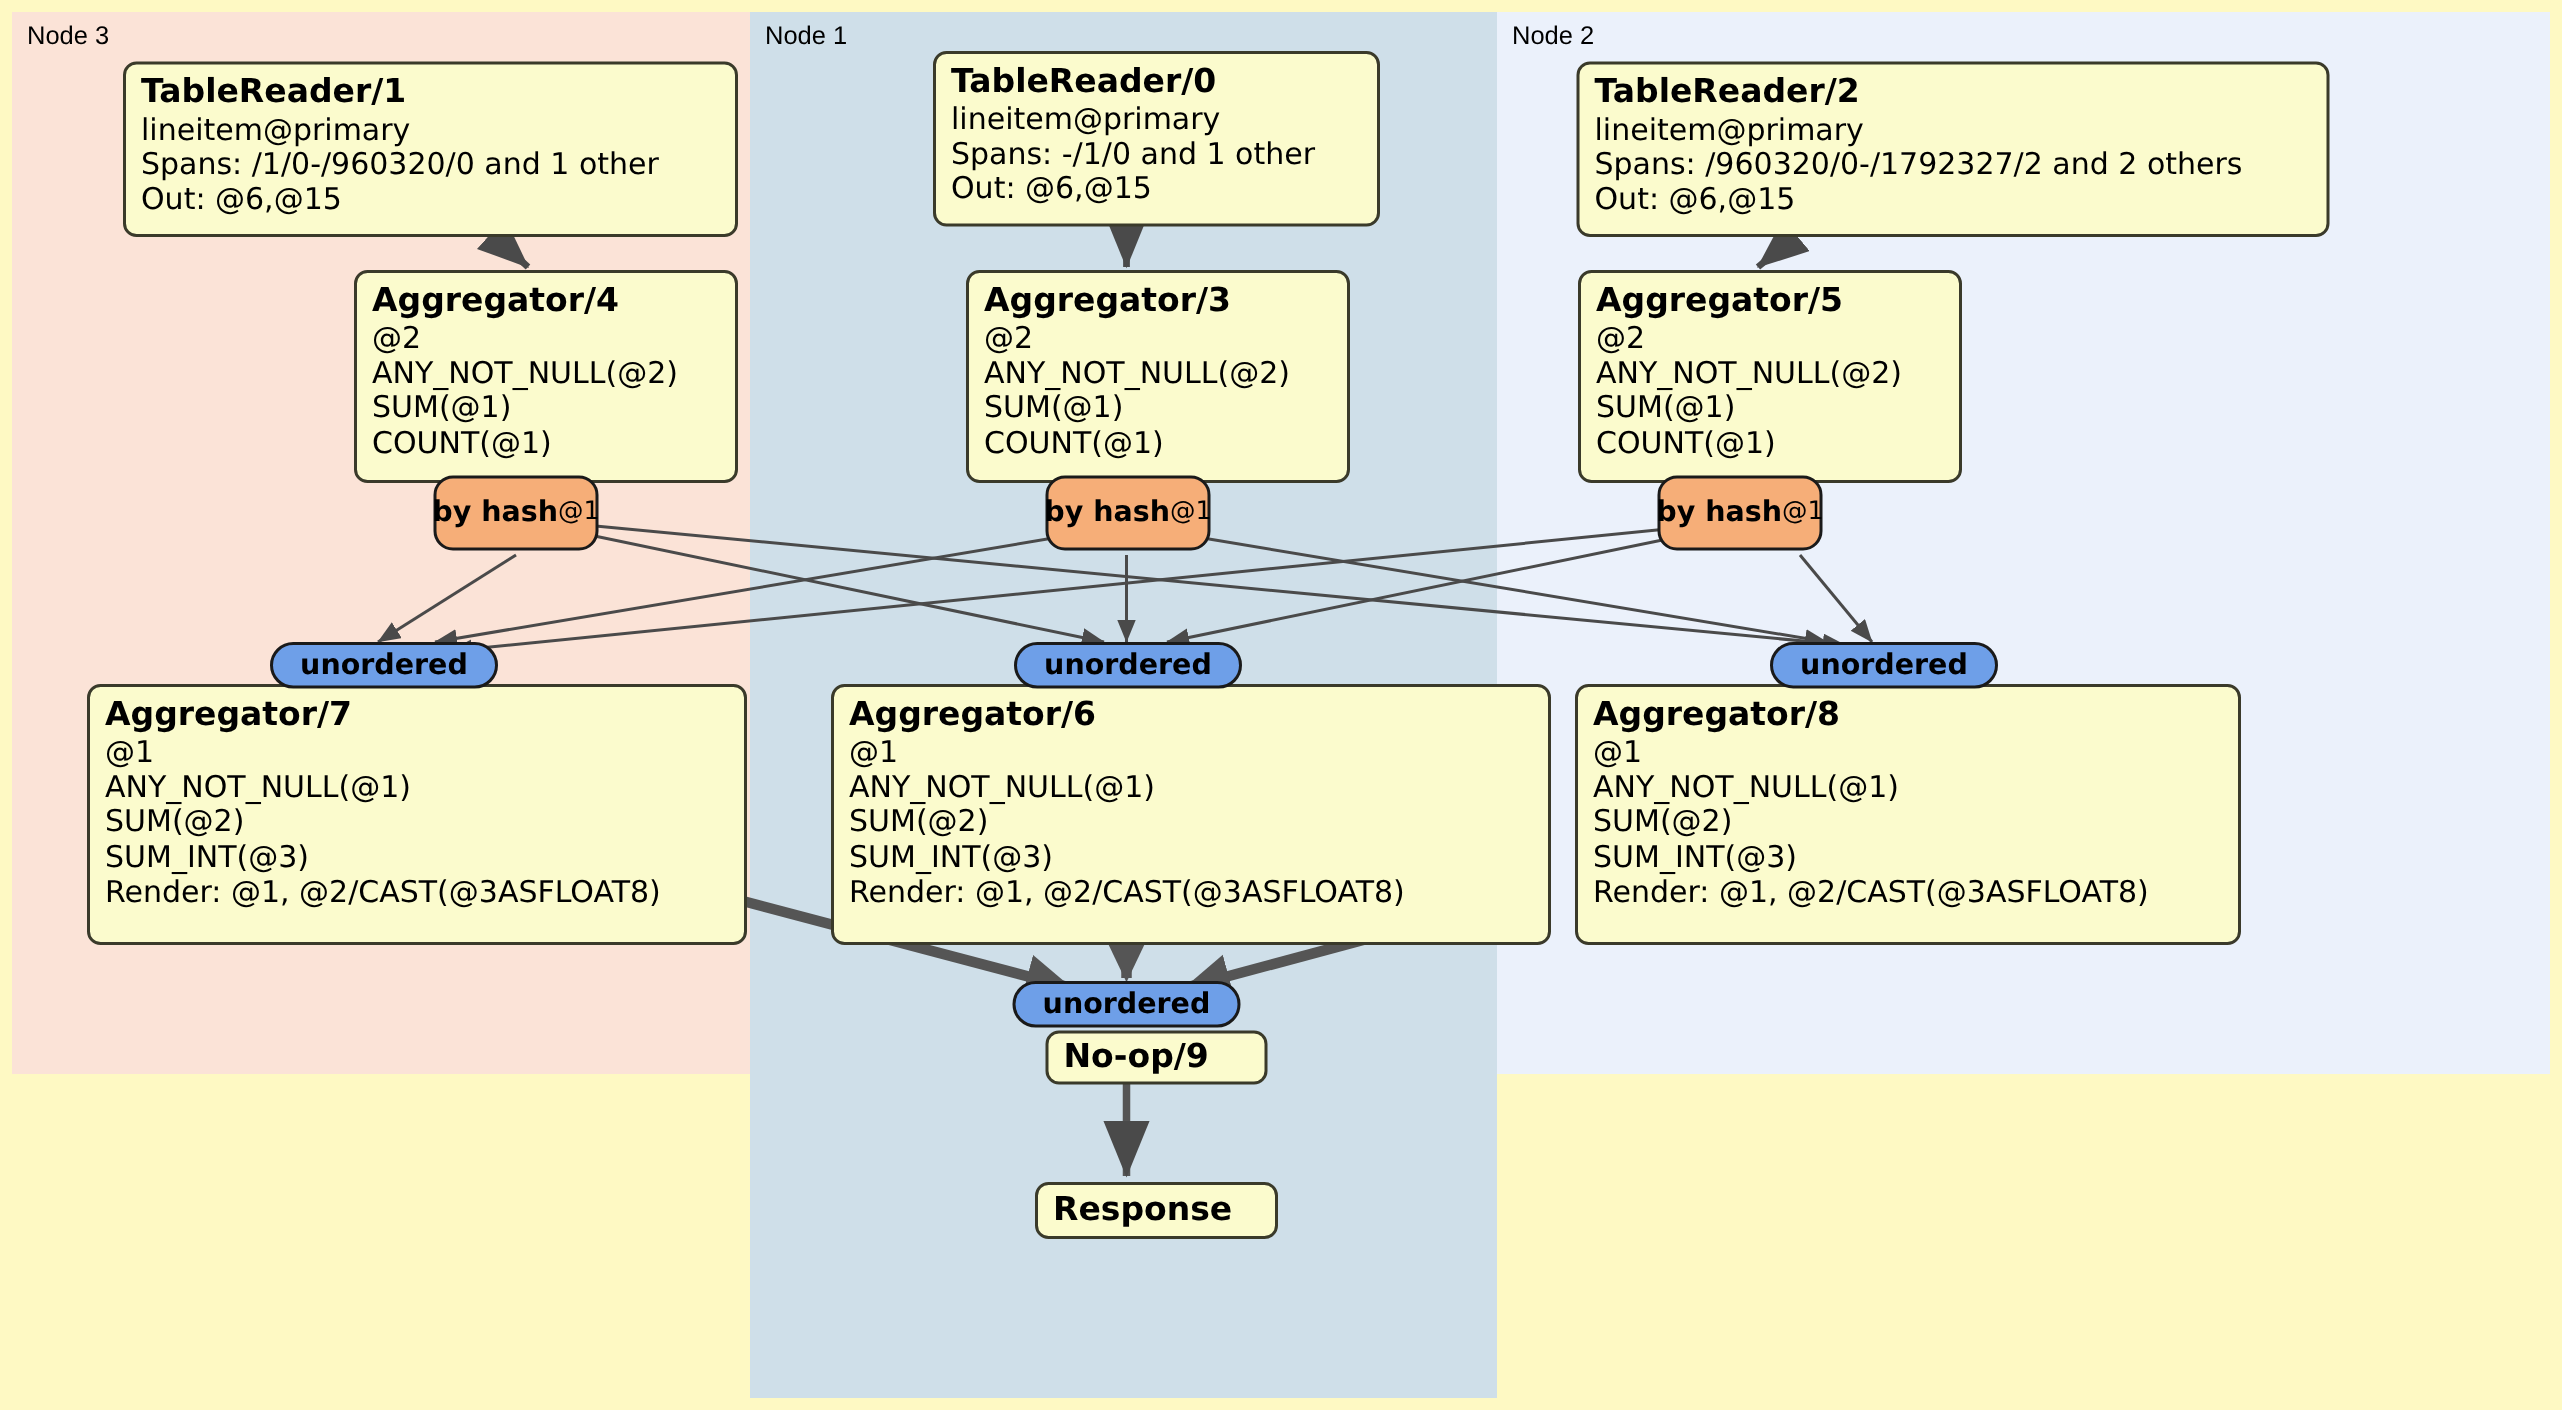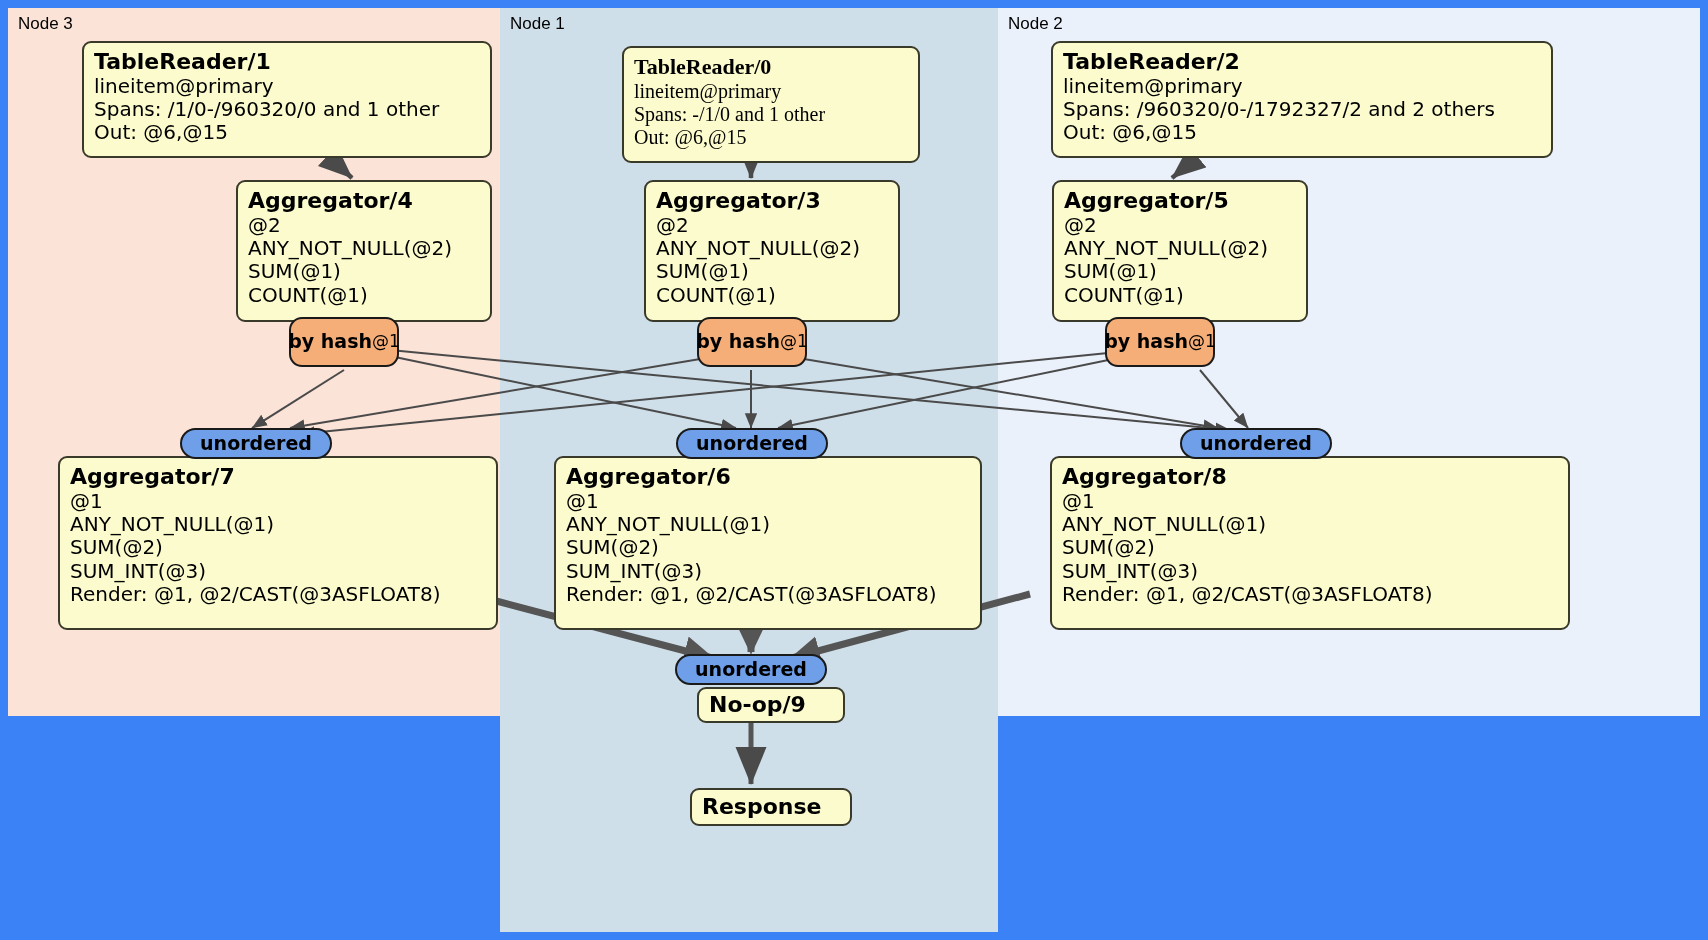--- a/index.html
+++ b/index.html
@@ -4,21 +4,21 @@
 <style>
   html, body {
     margin: 0;
     padding: 0;
     background: #ffffff;
   }
   #canvas {
     position: relative;
     width: 1708px;
     height: 940px;
-    background: #3b82f6;
+    background: #fef9c3;
     font-family: "DejaVu Sans", "Liberation Sans", sans-serif;
     overflow: hidden;
   }
   .node-panel {
     position: absolute;
     box-sizing: border-box;
   }
   .node-label {
     position: absolute;
     left: 10px;
@@ -145,21 +145,21 @@
     <line x1="751" y1="722" x2="751" y2="784" stroke="#555555" stroke-width="5" marker-end="url(#ah-thin)"></line>
   </svg>
 
   <div class="proc-box" style="left:62px; top:41px; width:410px; height:117px;">
     <div class="proc-title">TableReader/1</div>
     <div class="proc-line">lineitem@primary</div>
     <div class="proc-line">Spans: /1/0-/960320/0 and 1 other</div>
     <div class="proc-line">Out: @6,@15</div>
   </div>
 
-  <div class="proc-box" style="left:602px; top:46px; width:298px; height:117px;font-family:Liberation Serif, serif;">
+  <div class="proc-box" style="left:602px; top:34px; width:298px; height:117px;">
     <div class="proc-title">TableReader/0</div>
     <div class="proc-line">lineitem@primary</div>
     <div class="proc-line">Spans: -/1/0 and 1 other</div>
     <div class="proc-line">Out: @6,@15</div>
   </div>
 
   <div class="proc-box" style="left:1031px; top:41px; width:502px; height:117px;">
     <div class="proc-title">TableReader/2</div>
     <div class="proc-line">lineitem@primary</div>
     <div class="proc-line">Spans: /960320/0-/1792327/2 and 2 others</div>
@@ -219,30 +219,30 @@
 
   <div class="proc-box" style="left:38px; top:456px; width:440px; height:174px;">
     <div class="proc-title">Aggregator/7</div>
     <div class="proc-line">@1</div>
     <div class="proc-line">ANY_NOT_NULL(@1)</div>
     <div class="proc-line">SUM(@2)</div>
     <div class="proc-line">SUM_INT(@3)</div>
     <div class="proc-line">Render: @1, @2/CAST(@3ASFLOAT8)</div>
   </div>
 
-  <div class="proc-box" style="left:534px; top:456px; width:428px; height:174px;">
+  <div class="proc-box" style="left:534px; top:456px; width:480px; height:174px;">
     <div class="proc-title">Aggregator/6</div>
     <div class="proc-line">@1</div>
     <div class="proc-line">ANY_NOT_NULL(@1)</div>
     <div class="proc-line">SUM(@2)</div>
     <div class="proc-line">SUM_INT(@3)</div>
     <div class="proc-line">Render: @1, @2/CAST(@3ASFLOAT8)</div>
   </div>
 
-  <div class="proc-box" style="left:1030px; top:456px; width:520px; height:174px;">
+  <div class="proc-box" style="left:1030px; top:456px; width:444px; height:174px;">
     <div class="proc-title">Aggregator/8</div>
     <div class="proc-line">@1</div>
     <div class="proc-line">ANY_NOT_NULL(@1)</div>
     <div class="proc-line">SUM(@2)</div>
     <div class="proc-line">SUM_INT(@3)</div>
     <div class="proc-line">Render: @1, @2/CAST(@3ASFLOAT8)</div>
   </div>
 
   <div class="badge badge-unordered" style="left:675px; top:654px; width:152px; height:31px;">
     <div class="badge-title">unordered</div>

